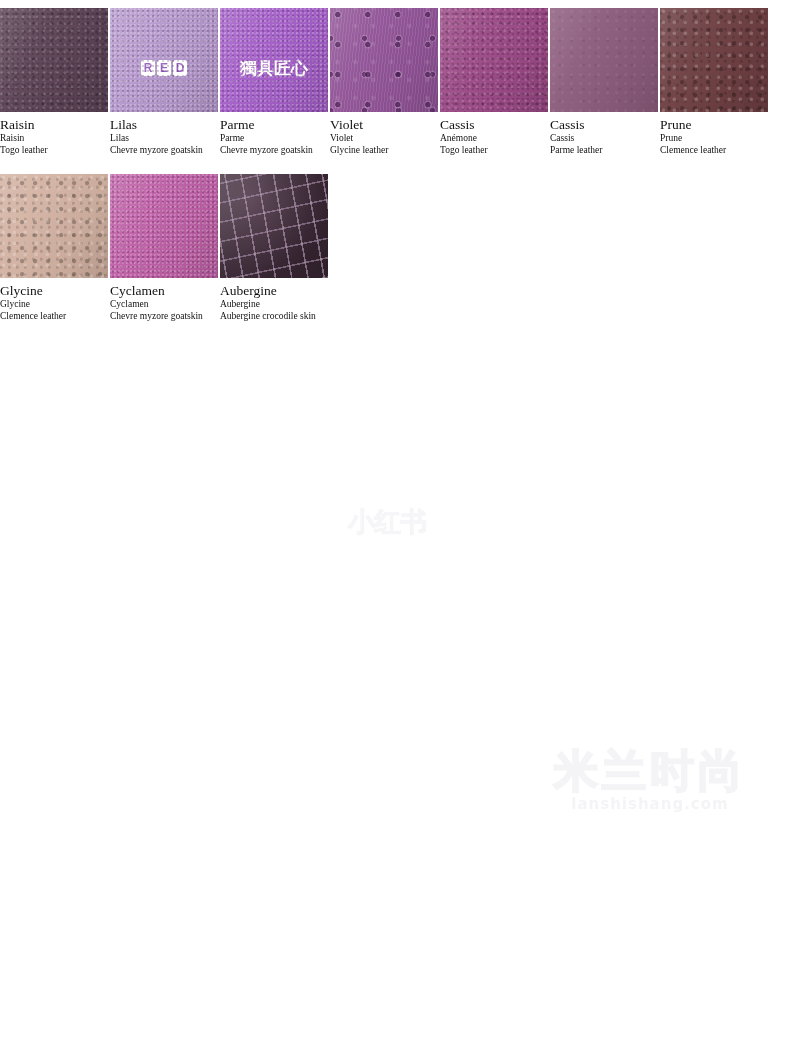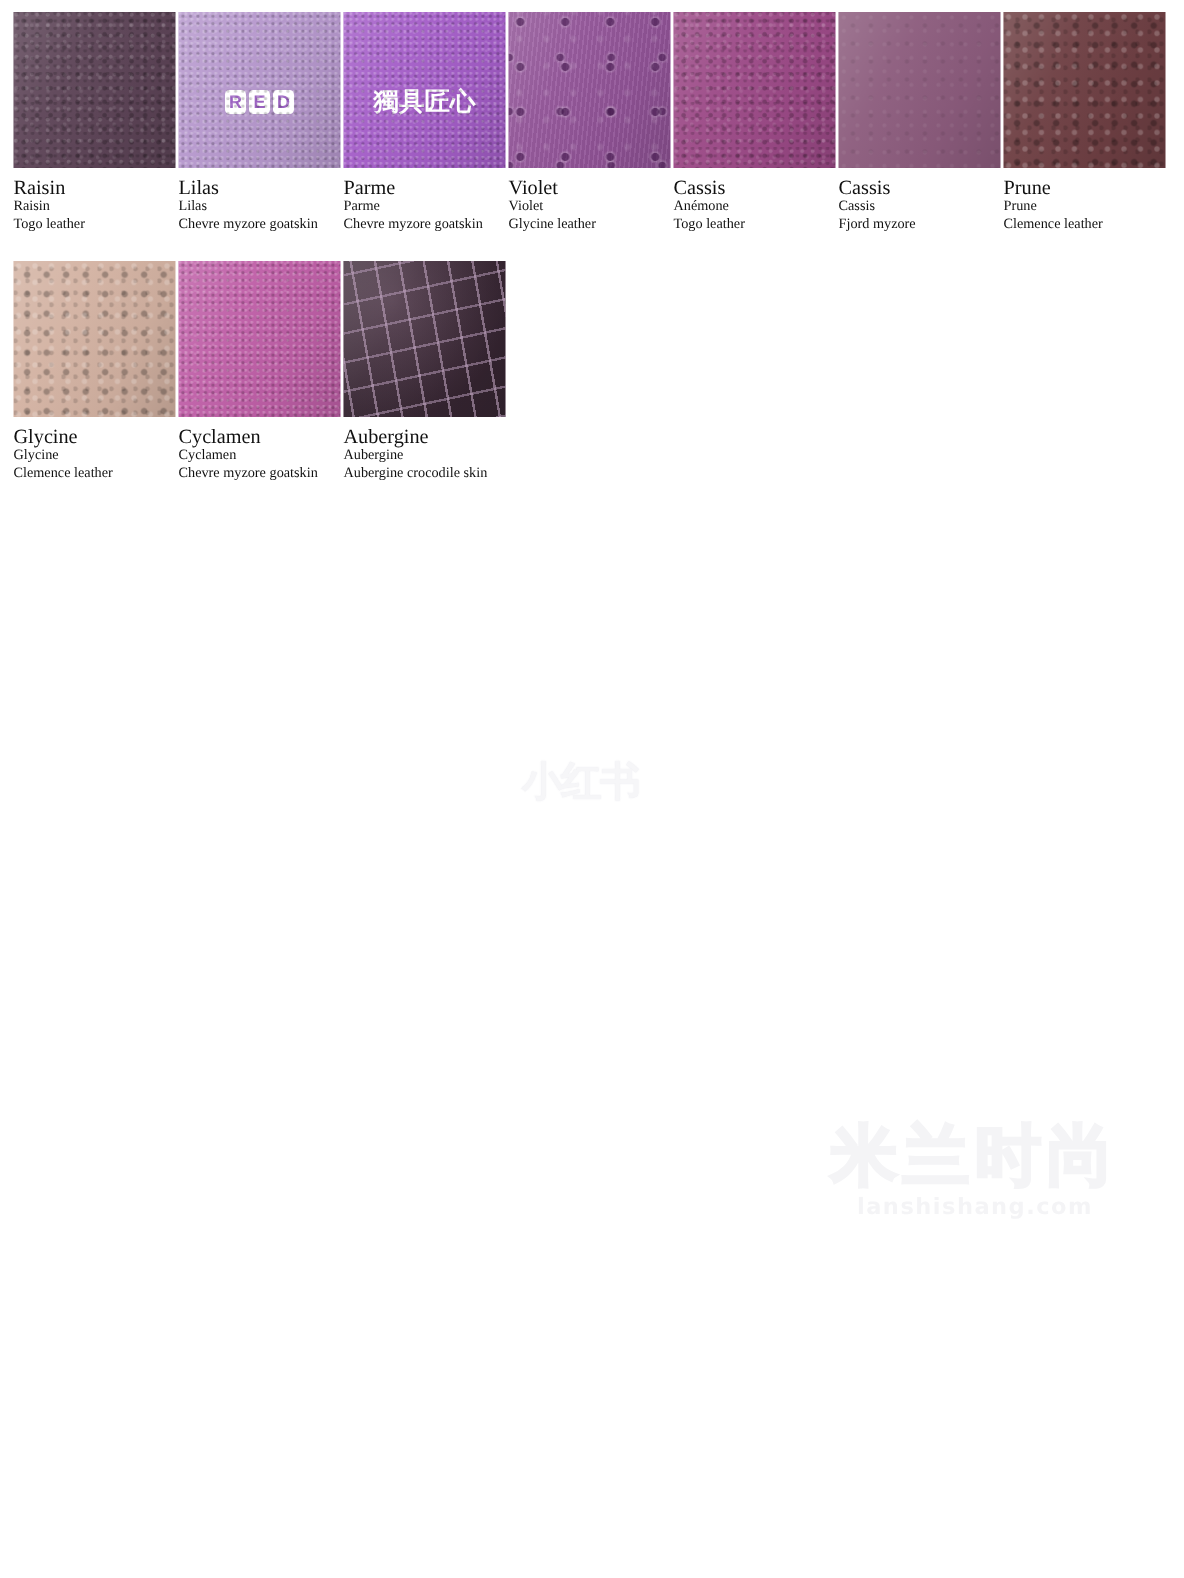--- a/index.html
+++ b/index.html
@@ -11,21 +11,21 @@
     width: 789px;
     height: 1052px;
     position: relative;
     overflow: hidden;
     font-family: "Liberation Serif", "DejaVu Serif", serif;
     color: #1a1a1a;
   }
 
   #swatch-grid {
     position: absolute;
-    left: 9px;
+    left: 0;
     top: 8px;
     width: 780px;
     display: flex;
     flex-wrap: wrap;
   }
 
   .swatch-card {
     width: 110px;
     margin: 0 0 18px 0;
     box-sizing: border-box;
@@ -291,21 +291,21 @@
       <div class="color-title">Cassis</div>
       <div class="color-sub">Anémone</div>
       <div class="color-sub">Togo leather</div>
     </div>
     <div class="swatch-card">
       <div class="swatch-tile grain-fjord" style="background-color: rgb(140, 92, 125);">
         <div class="sheen"></div>
       </div>
       <div class="color-title">Cassis</div>
       <div class="color-sub">Cassis</div>
-      <div class="color-sub">Fjord myzore</div>
+      <div class="color-sub">Parme leather</div>
     </div>
     <div class="swatch-card">
       <div class="swatch-tile grain-clemence" style="background-color: rgb(110, 63, 67);">
         <div class="sheen"></div>
       </div>
       <div class="color-title">Prune</div>
       <div class="color-sub">Prune</div>
       <div class="color-sub">Clemence leather</div>
     </div>
     <div class="swatch-card">

